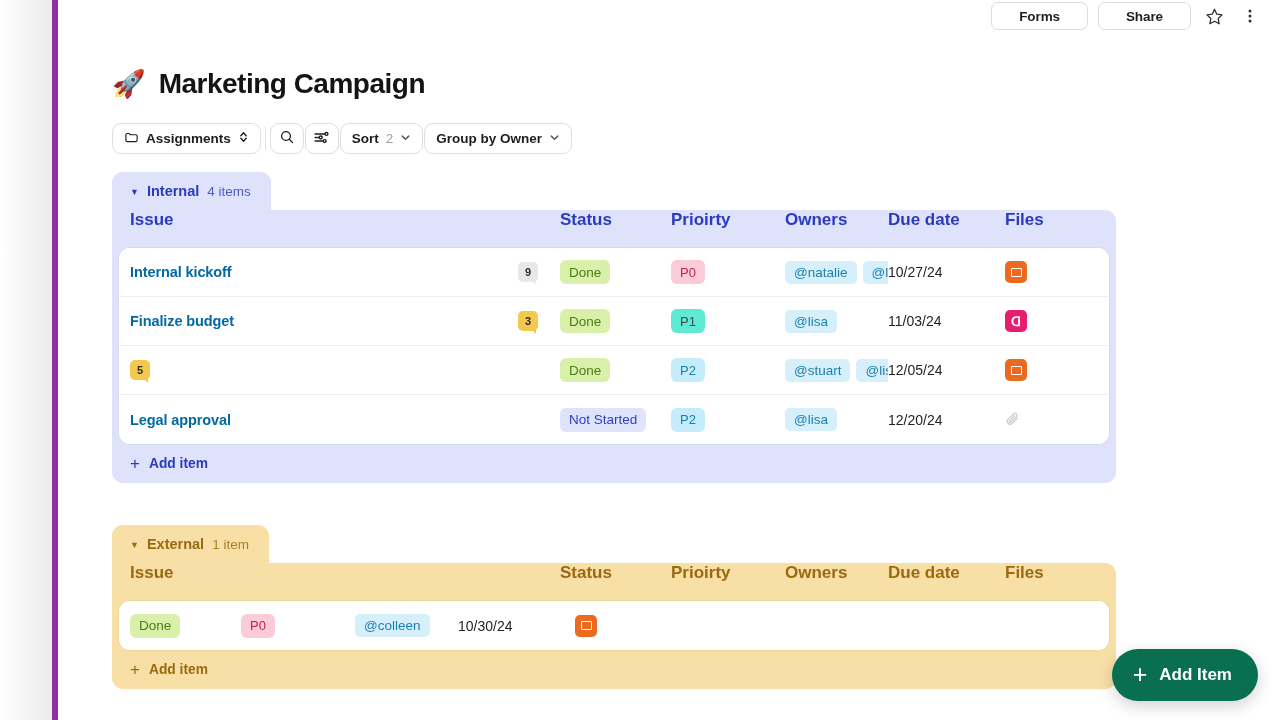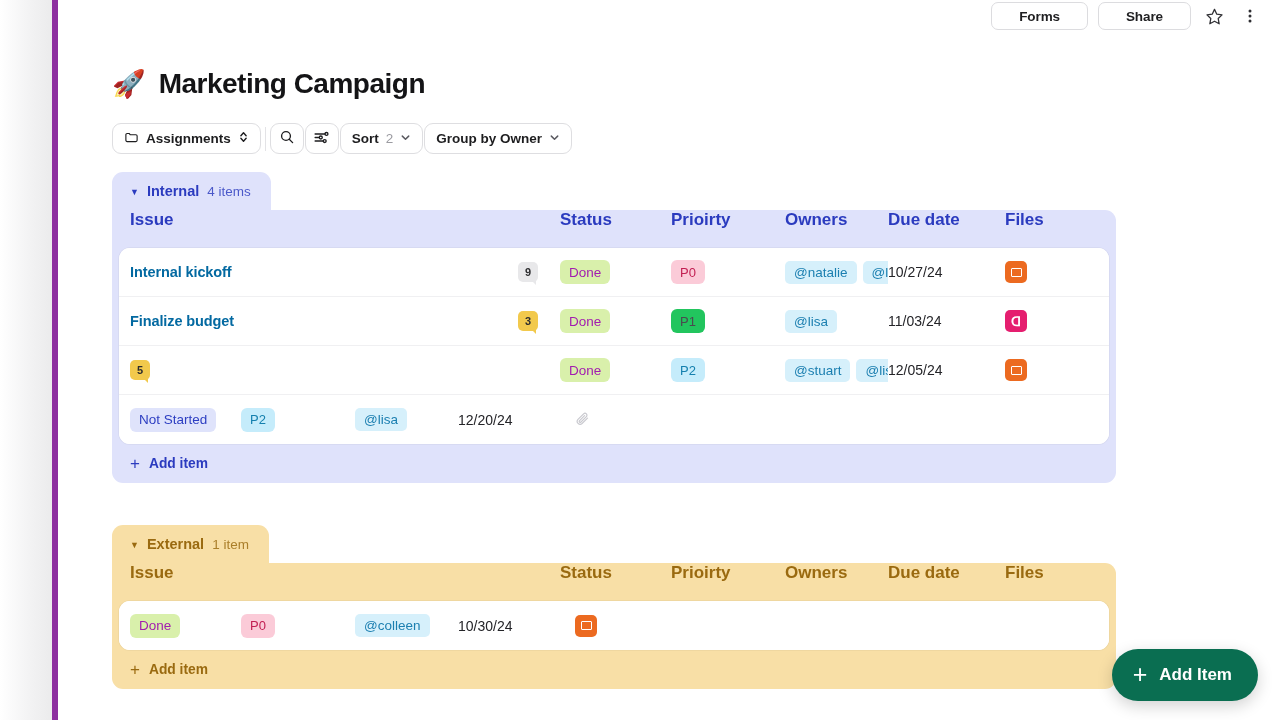--- a/index.html
+++ b/index.html
@@ -120,24 +120,24 @@
   }
   .bubble.grey   { background: #e8e8ea; color: #e8e8ea; }
   .bubble.amber  { background: #f2c94c; color: #f2c94c; }
   .bubble span { color: #2c2c2e; position: relative; z-index: 1; }
 
   .chip {
     display: inline-flex; align-items: center; justify-content: center;
     height: 24px; padding: 0 9px; border-radius: 6px;
     font-size: 13.5px; font-weight: 500; white-space: nowrap;
   }
-  .chip.done { background: #d9f0ab; color: #a21caf; }
+  .chip.done { background: #d9f0ab; color: #4d7c0f; }
   .chip.notstarted { background: #dfe3fb; color: #2d3ec2; }
   .chip.p0 { background: rgba(251,199,213,0.92); color: #c21f52; font-size: 13px; }
-  .chip.p1 { background: #22c55e; color: #4a4a4f; font-size: 13px; }
+  .chip.p1 { background: #5eead4; color: #4a4a4f; font-size: 13px; }
   .chip.p2 { background: #c5ecfb; color: #1580ae; font-size: 13px; }
   .chip.owner {
     background: #d6f0fb; color: #1b7fb0; font-size: 13.5px;
     flex: 0 0 auto; height: 23px; border-radius: 5px;
   }
   .date { font-size: 14px; color: #242428; }
 
   .file-ico {
     width: 22px; height: 22px; border-radius: 5px;
     display: flex; align-items: center; justify-content: center;
@@ -326,20 +326,23 @@
                 <span class="chip owner">@lisa</span>
               </div>
               <div class="c-date"><span class="date">12/05/24</span></div>
               <div class="c-files">
                 <div class="file-ico ppt">
                   <i></i>
                 </div>
               </div>
             </div>
             <div class="row">
+              <div class="c-issue">
+                <span class="issue-name">Legal approval</span>
+              </div>
               <div class="c-status"><span class="chip notstarted">Not Started</span></div>
               <div class="c-prio"><span class="chip p2">P2</span></div>
               <div class="c-owners">
                 <span class="chip owner">@lisa</span>
               </div>
               <div class="c-date"><span class="date">12/20/24</span></div>
               <div class="c-files">
                 <div class="clip"><svg width="15" height="15" viewBox="0 0 24 24" fill="none" stroke="#c9c9cf" stroke-width="1.9" stroke-linecap="round">
                     <path d="M20 11.5 11.3 20a4.6 4.6 0 0 1-6.5-6.5l9-9a3.1 3.1 0 0 1 4.4 4.4l-9 9a1.6 1.6 0 0 1-2.2-2.2l8.3-8.3"></path>
                   </svg></div>

